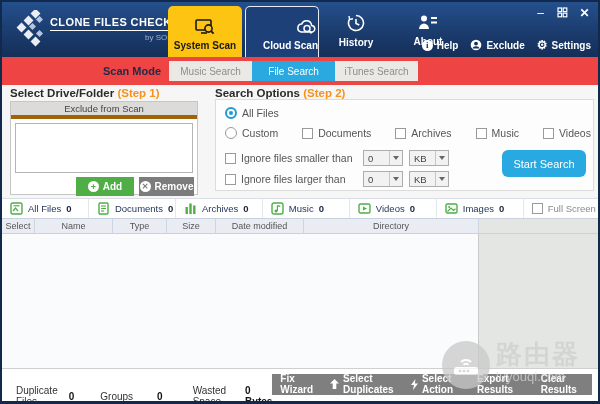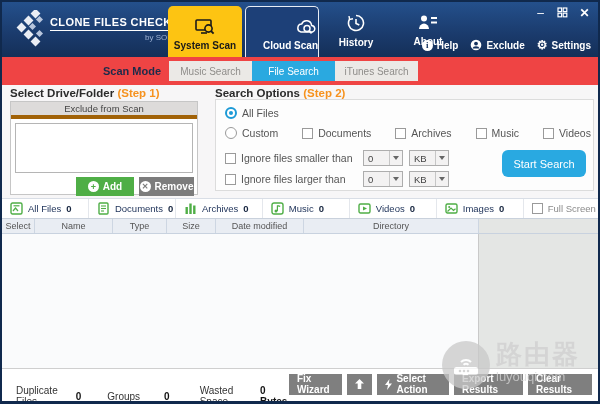--- a/index.html
+++ b/index.html
@@ -89,21 +89,21 @@
   
   .thead { height:15px; display:flex; background:#e9edf3; border-bottom:1px solid #c8d2df; font-size:9px; color:#555; }
   .th { display:flex; align-items:center; justify-content:center; border-right:1px solid #cdd6e2; height:100%; }
   .tbody { height:134px; display:flex; }
   .tbody-left { width:477px; background:#fafbfc; border-right:1px solid #c9c9c9; }
   .tbody-right { flex:1; background:#e4e6e4; }
   
   .footer { height:33px; background:#fff; border-top:1px solid #cfcfcf; display:flex; align-items:center; padding:0 6px 2px 14px; }
   .f-stat { display:flex; align-items:center; gap:8px; font-size:10px; color:#333;margin-top:24px; }
   .f-val { font-weight:bold; color:#111; }
-  .f-buttons { margin-left:auto; display:flex; gap:5px; }
+  .f-buttons { margin-left:auto; display:flex; }
   .f-btn { height:21px; background:#7f7f7f; color:#fff; font-size:10px; font-weight:bold; display:flex; align-items:center;
     justify-content:center; gap:4px; padding:0 8px; cursor:pointer; }
   .gap1 { margin-left:26px;gap:24px; } .gap2 { margin-left:30px; }
   
   .watermark { position:absolute; right:18px; bottom:12px; display:flex; align-items:flex-start; z-index:20; pointer-events:none; opacity:.75; }
   .wm-circle { width:48px; height:48px; border-radius:50%; background:#c9c9c9; display:flex; align-items:center; justify-content:center; margin-right:6px; }
   .wm-text { display:flex; flex-direction:column; line-height:1; }
   .wm-title { font-size:26px; font-weight:bold; color:#cfcfcf; letter-spacing:2px; }
   .wm-url { font-size:13px; color:#d6d6d6; margin-top:3px; }
   svg { display:block; }
@@ -414,20 +414,21 @@
     <span class="f-buttons">
       <span class="f-btn">
         <span>Fix Wizard</span>
       </span>
       <span class="f-btn">
         <span>
           <svg width="9" height="10" viewBox="0 0 9 10">
               <polygon points="4.5,0 9,4.5 6.3,4.5 6.3,10 2.7,10 2.7,4.5 0,4.5" fill="#fff"></polygon>
             </svg>
         </span>
+        <span>Select Duplicates</span>
       </span>
       <span class="f-btn">
         <span>
           <svg width="7" height="11" viewBox="0 0 7 11">
               <polygon points="4.5,0 0,6 3,6 2,11 7,4.5 3.8,4.5" fill="#fff"></polygon>
             </svg>
         </span>
         <span>Select Action</span>
       </span>
       <span class="f-btn">

